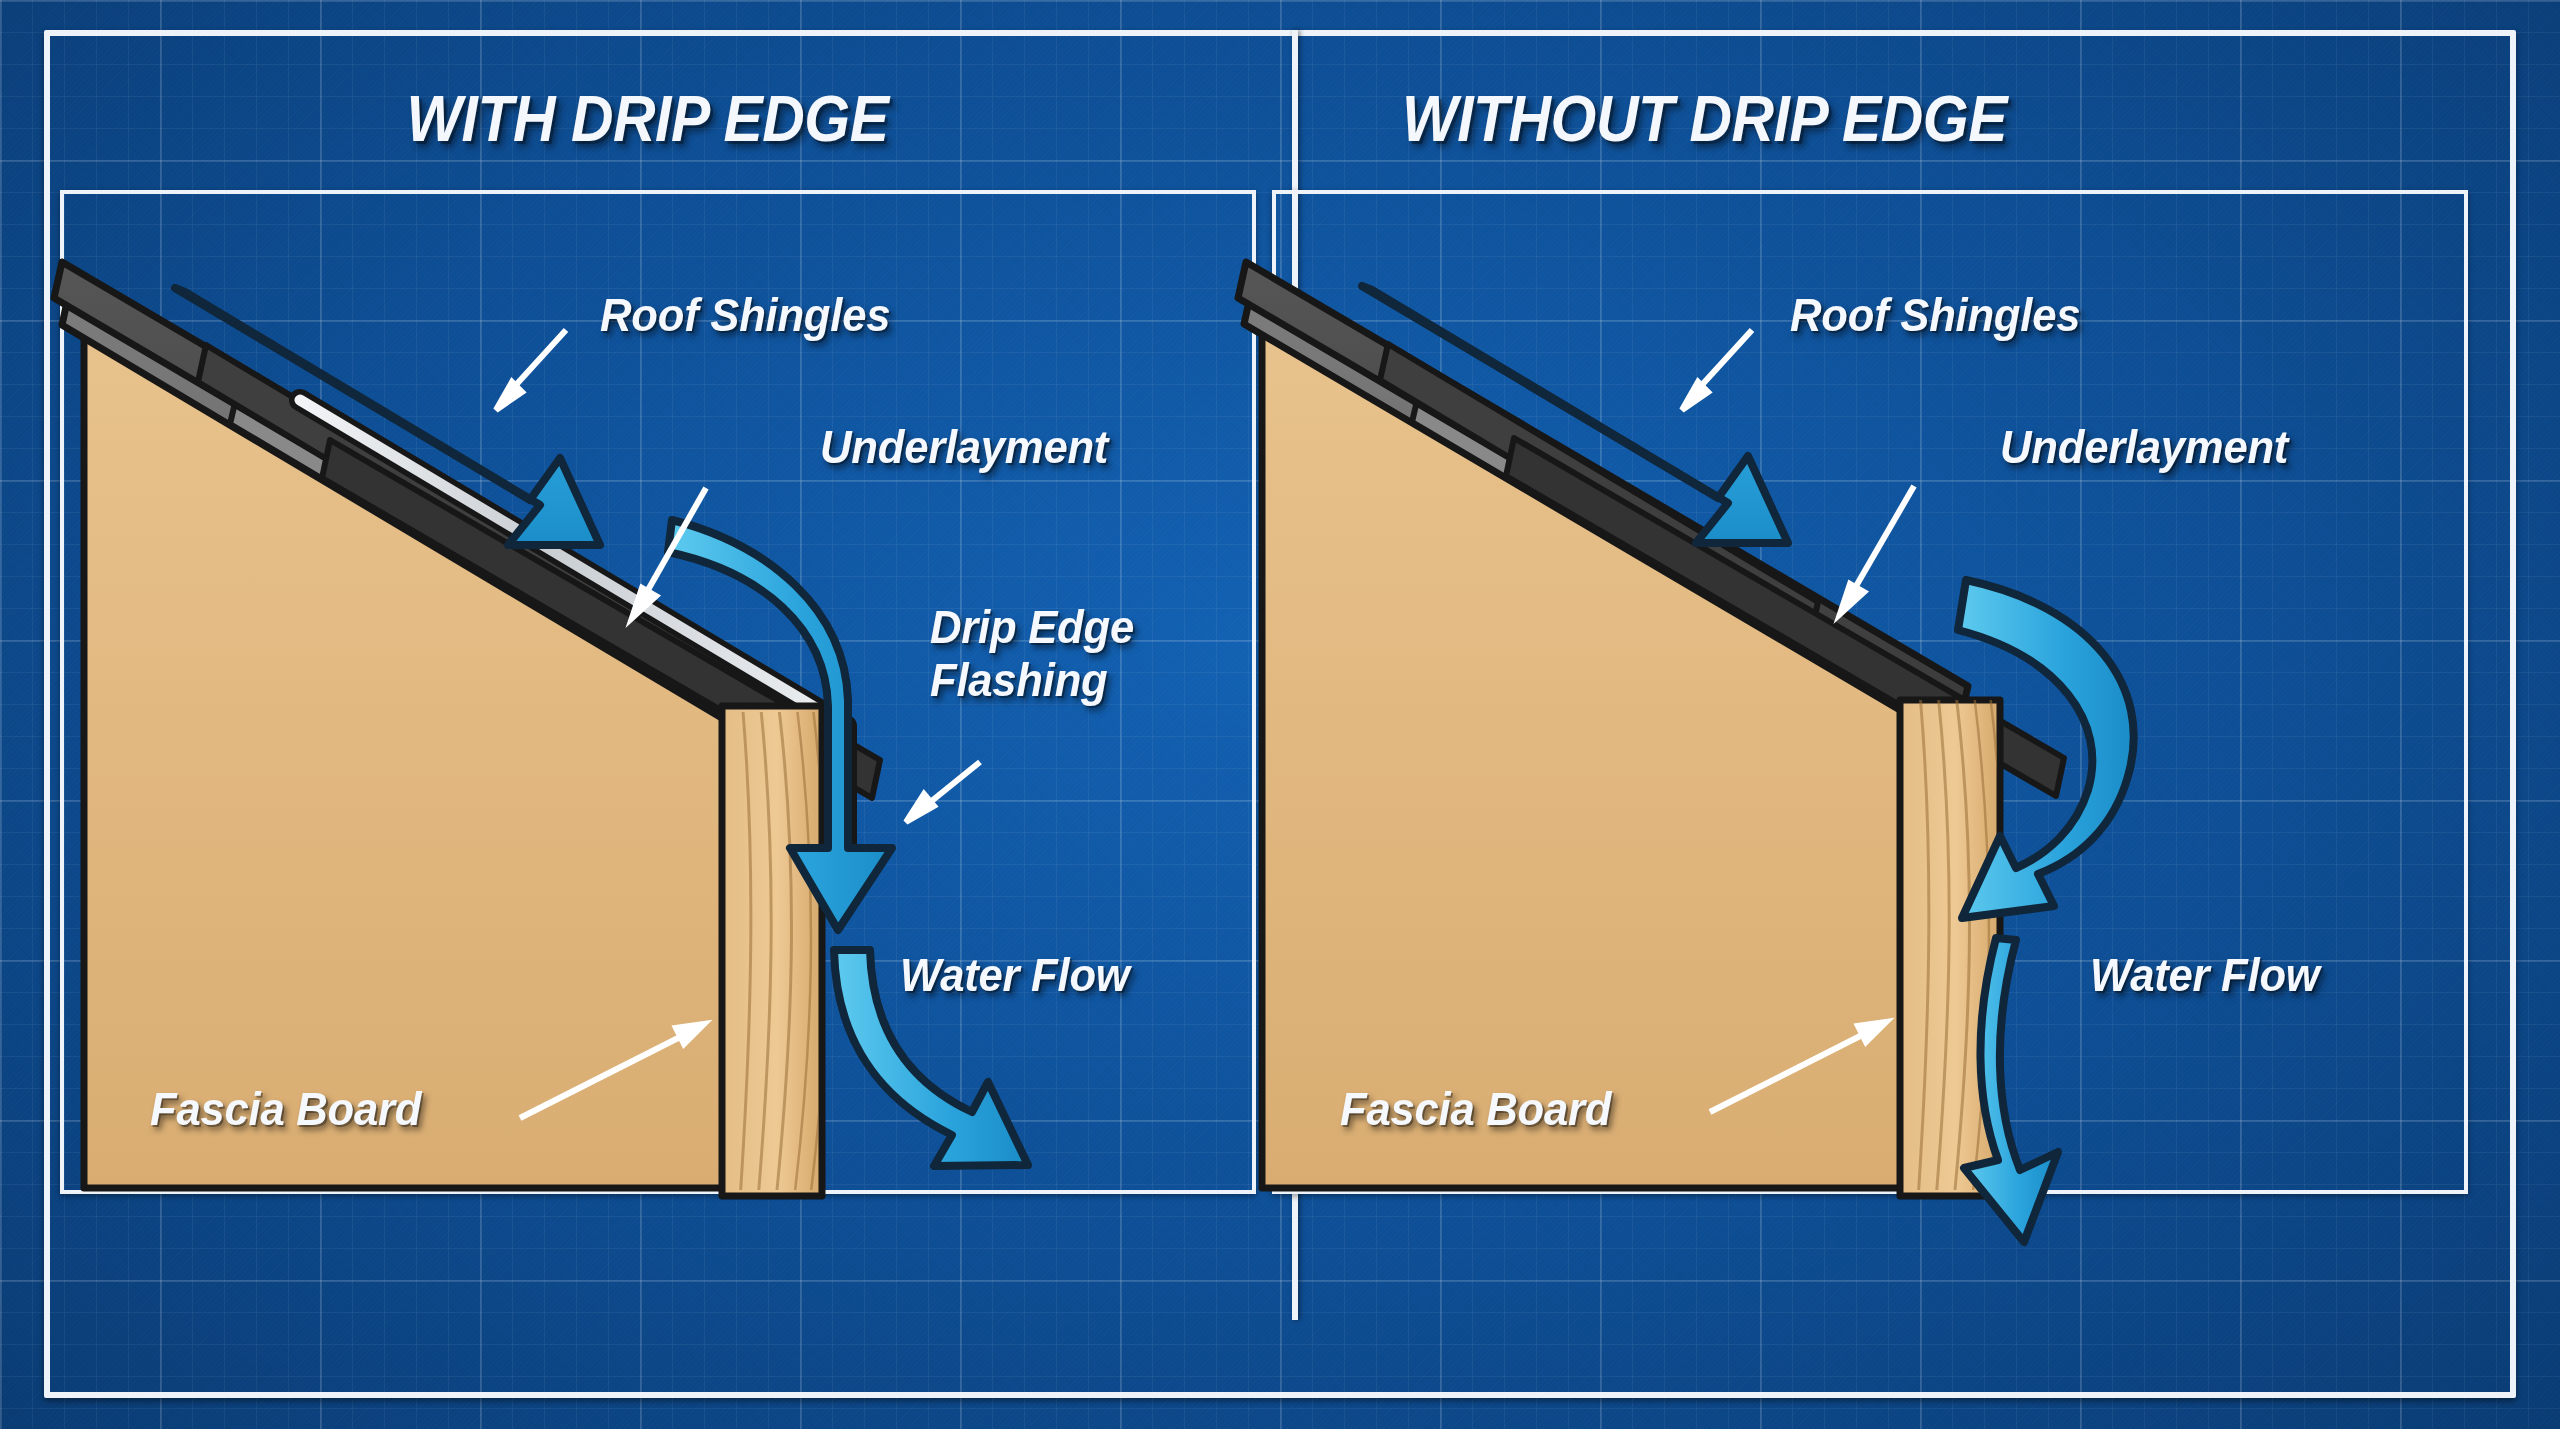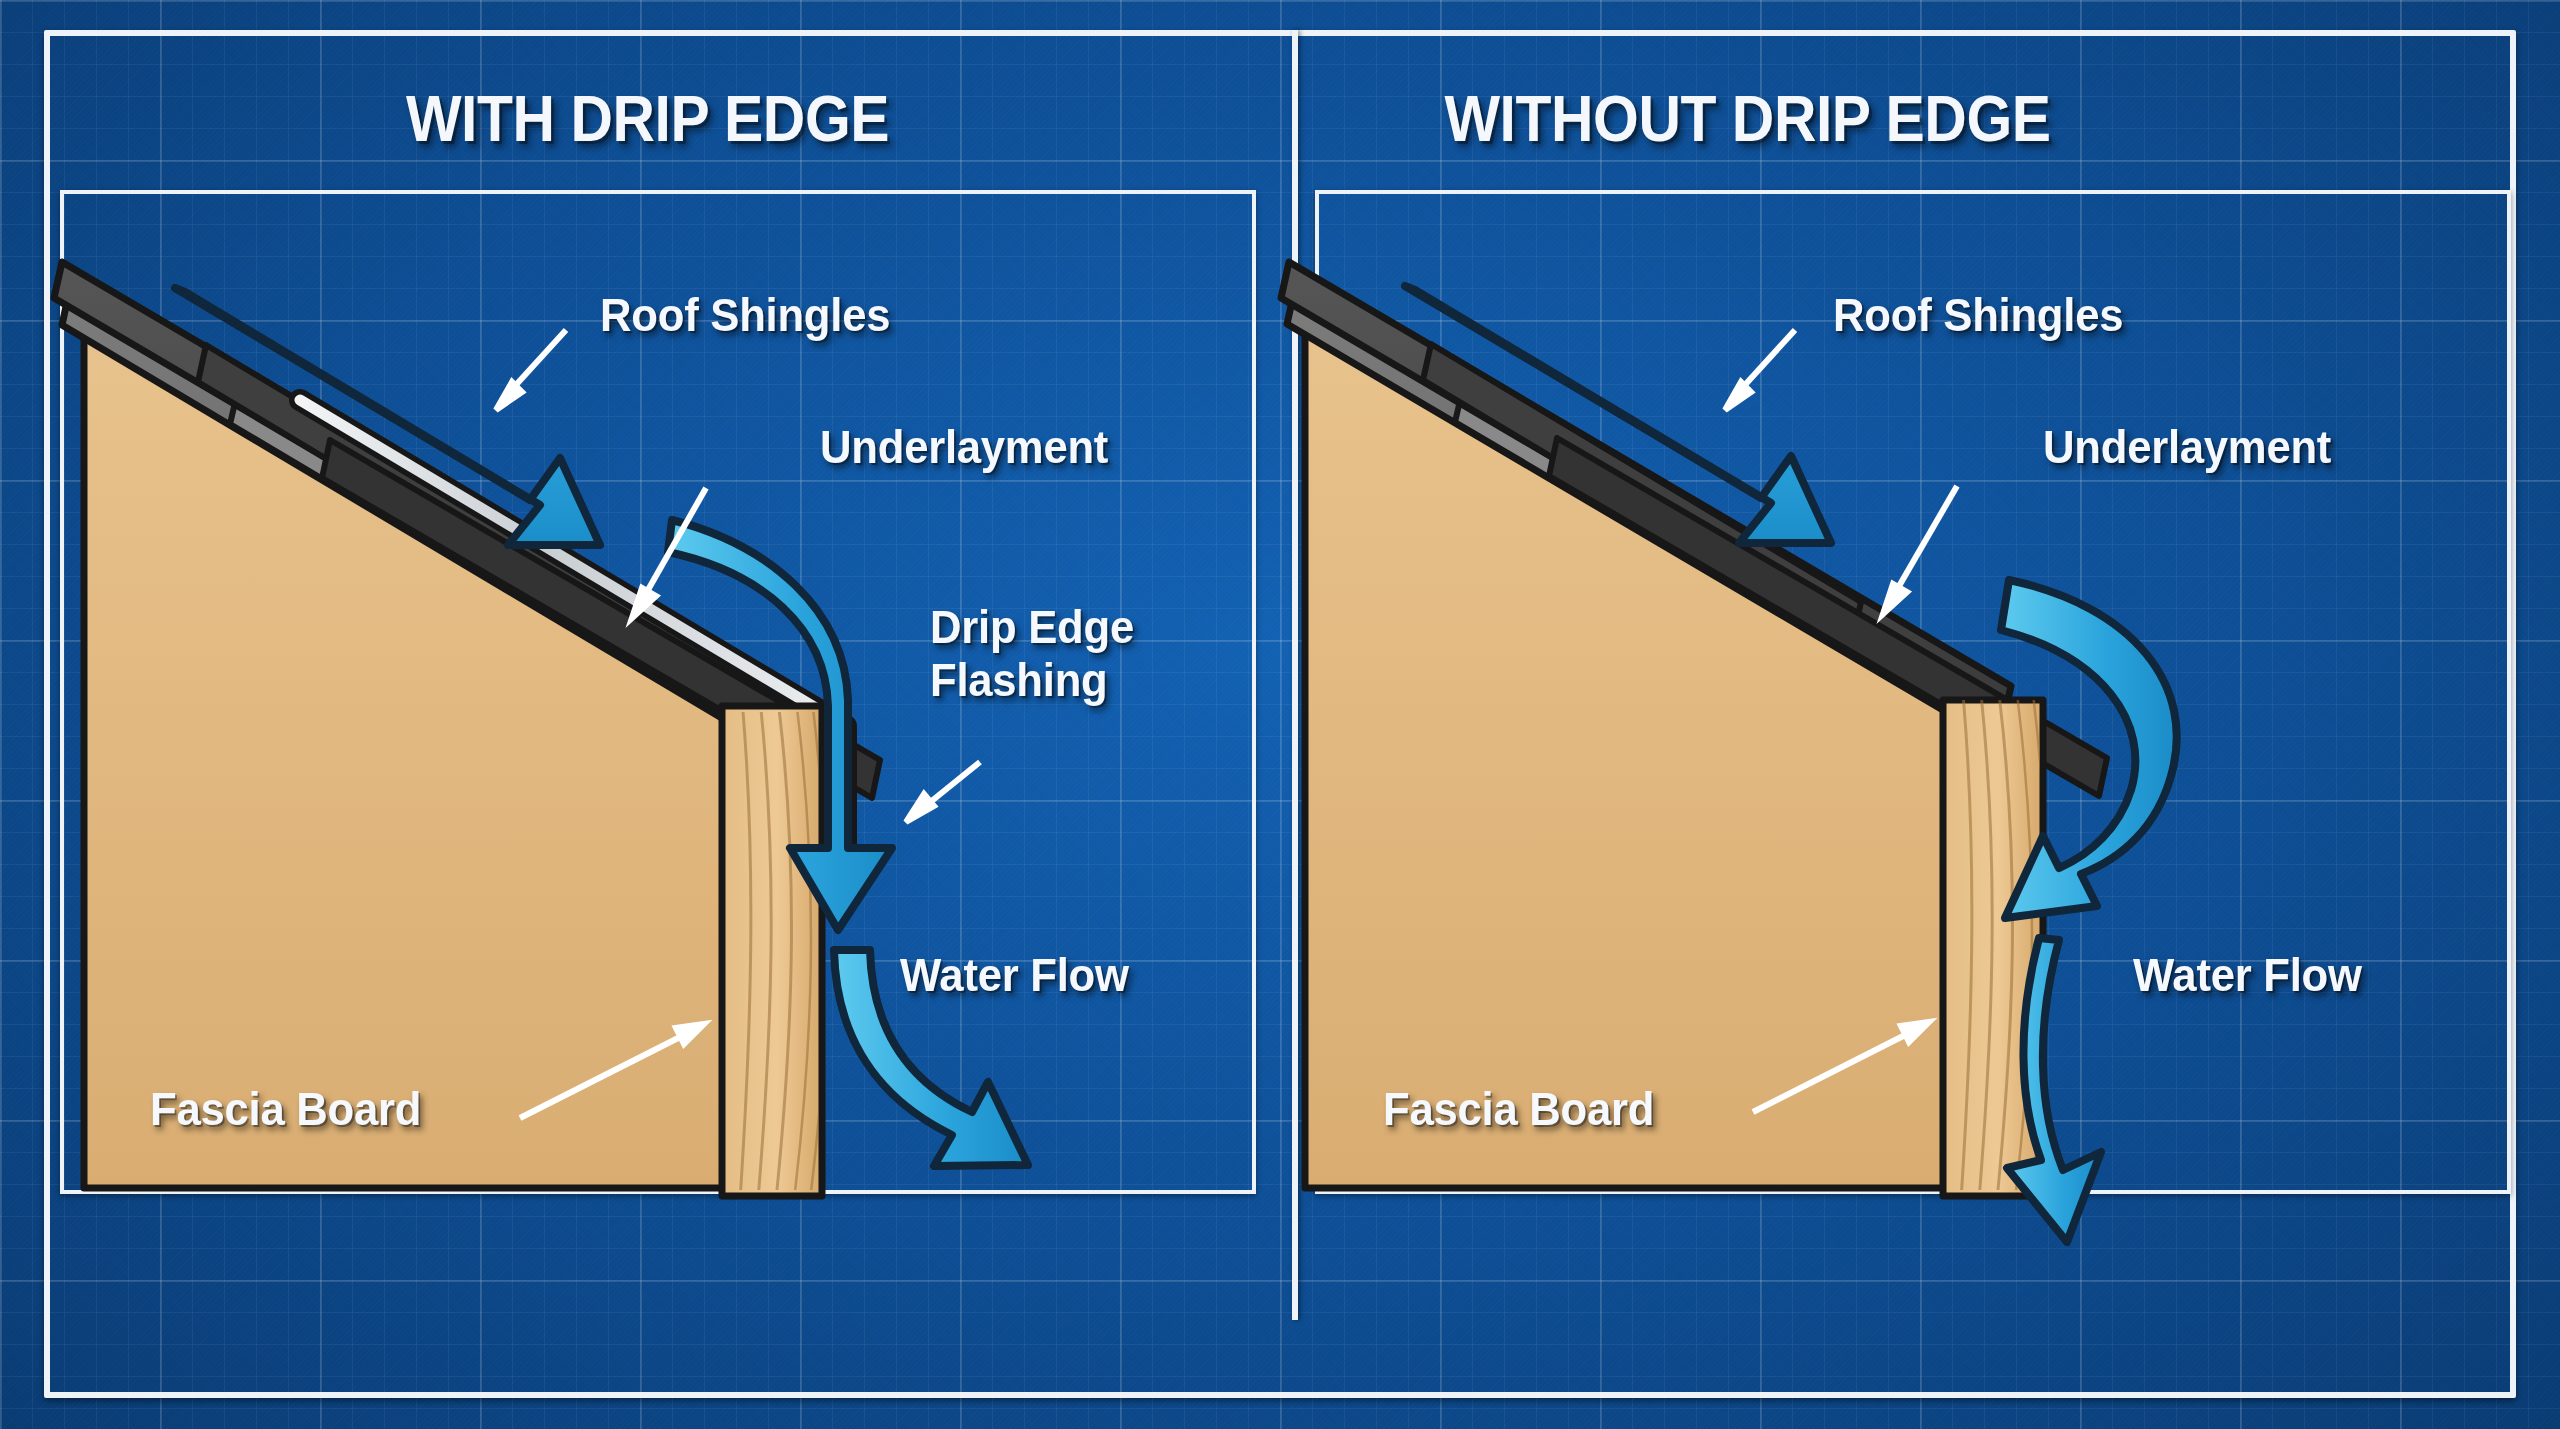--- a/index.html
+++ b/index.html
@@ -63,23 +63,23 @@
   
   #divider {
     position: absolute;
     left: 1292px; top: 30px;
     width: 6px; height: 1290px;
     background: #eef3fa;
     box-shadow: 2px 0 5px rgba(0,0,0,.45);
   }
 
   
-  .panel { position: absolute; top: 0; height: 1429px; }
+  .panel { position: absolute; top: 0; height: 1429px; font-style: italic; }
   #panel-left  { left: 0px;    width: 1295px; }
-  #panel-right { left: 1295px; width: 1265px; }
+  #panel-right { left: 1252px; width: 1265px; }
 
   .panel-title {
     position: absolute;
     top: 82px;
     width: 100%;
     text-align: center;
     font-size: 64px;
     font-weight: bold;
     letter-spacing: -0.5px;
     color: #f4f7fb;

